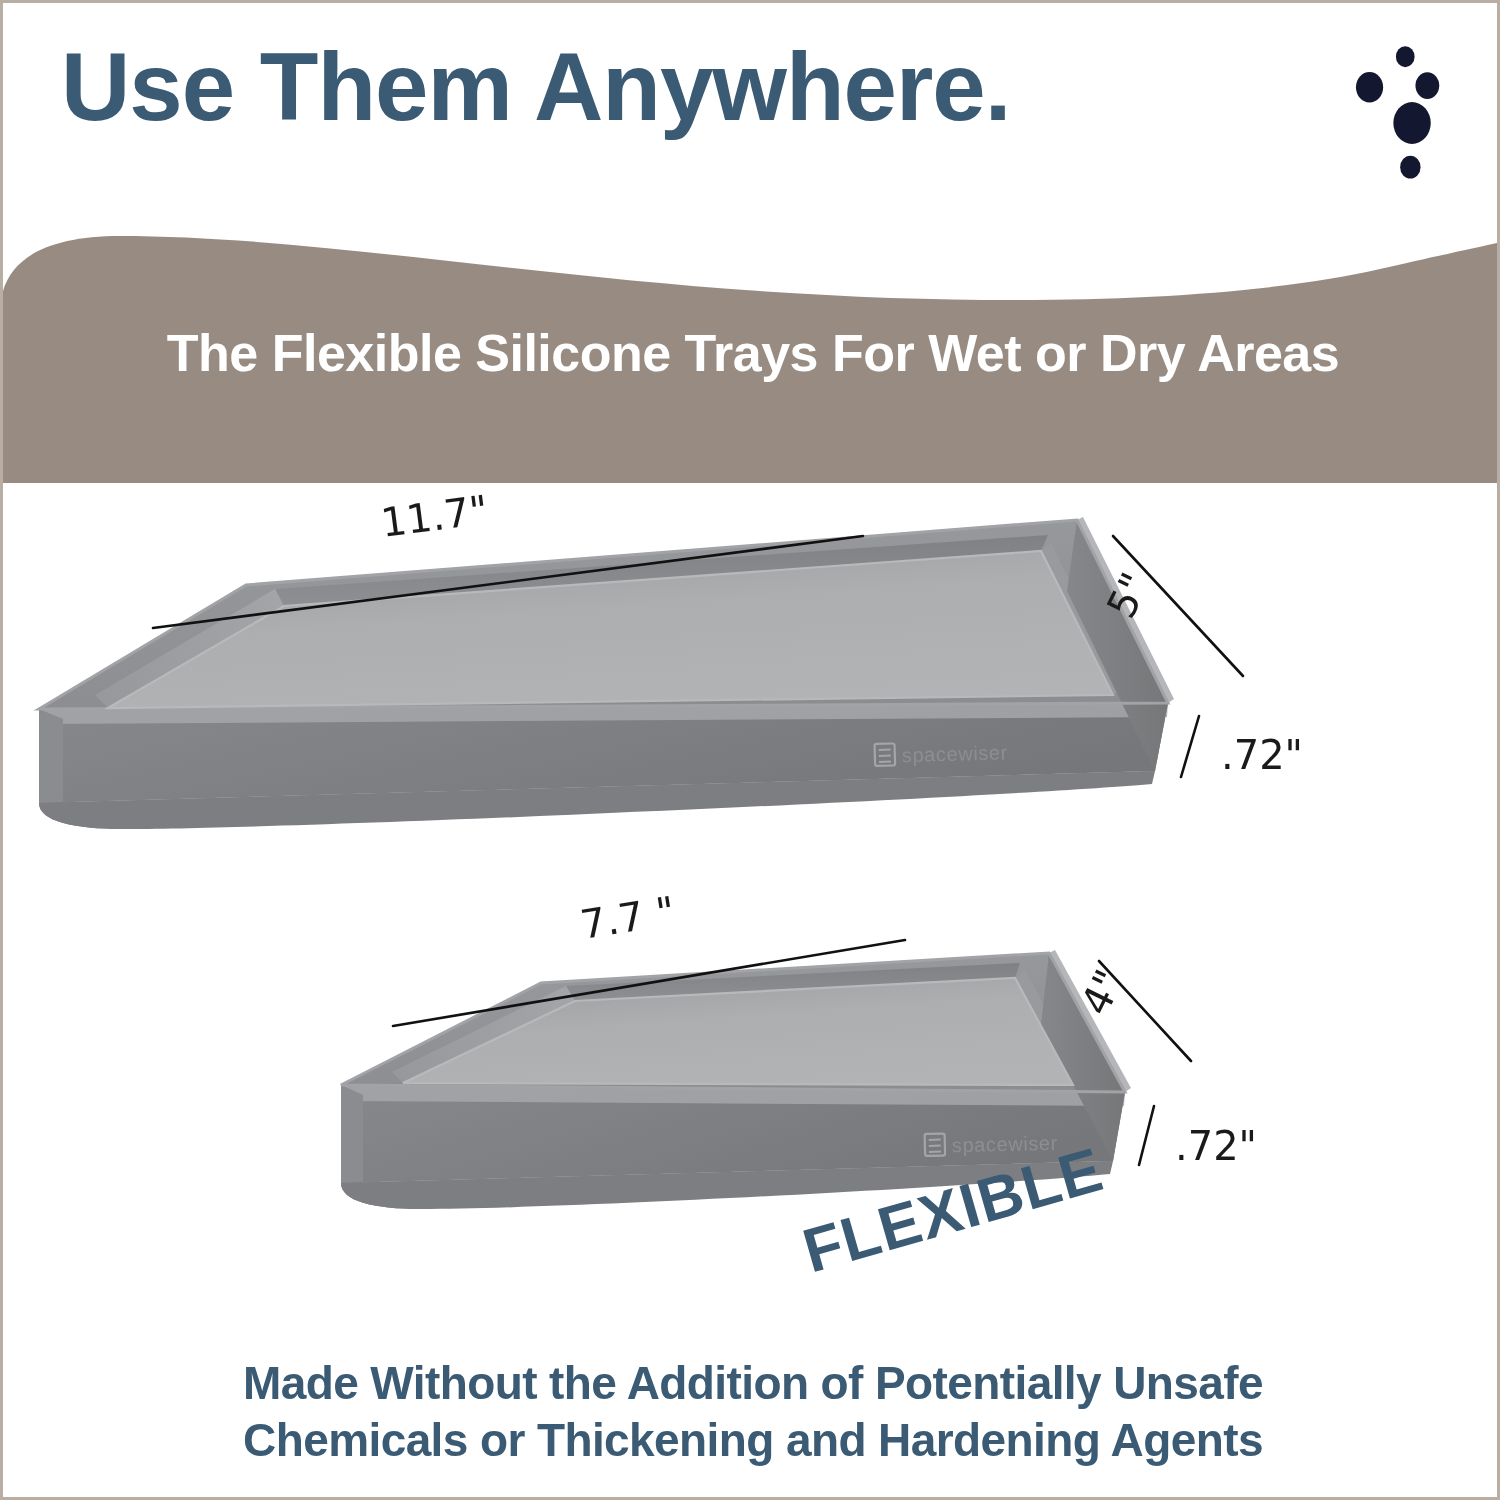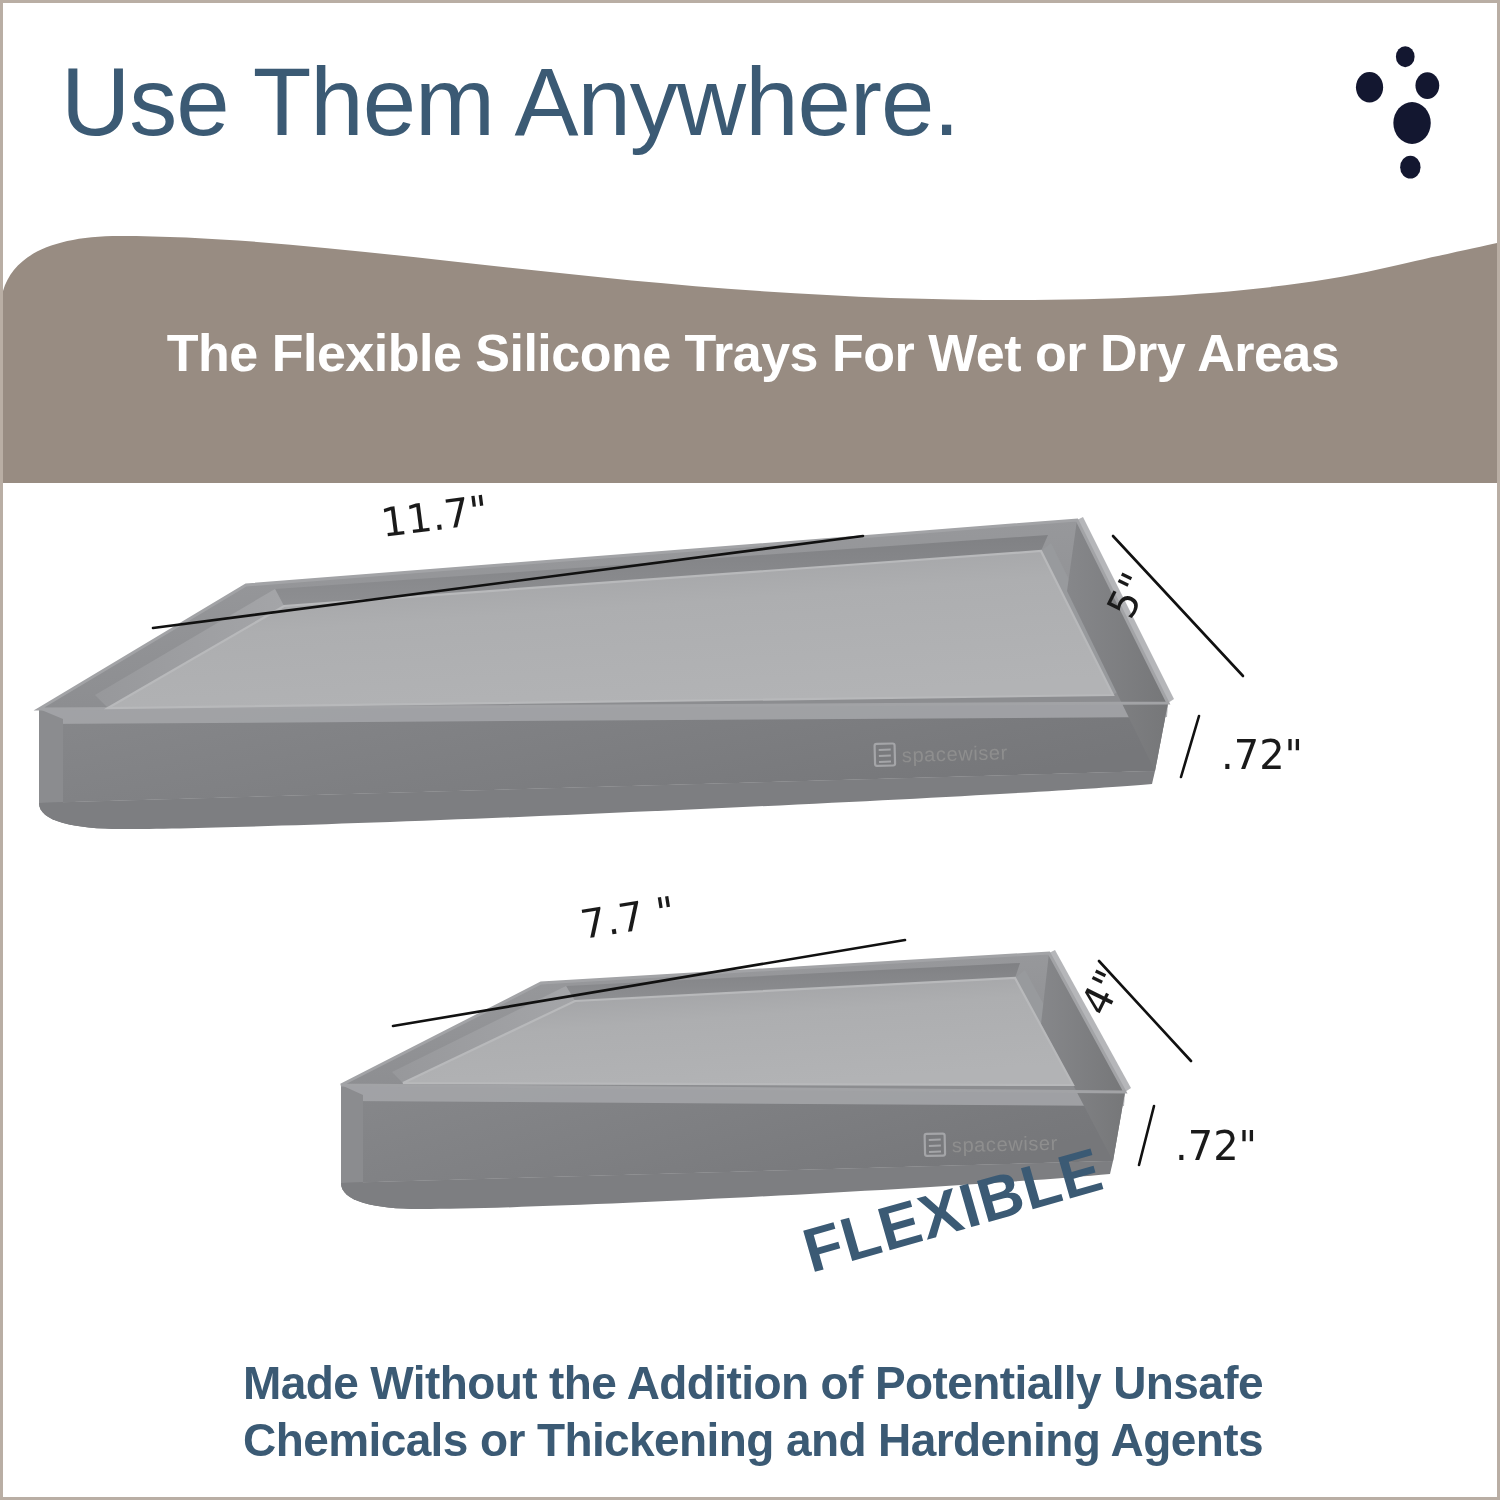--- a/index.html
+++ b/index.html
@@ -2,22 +2,22 @@
 <html><head>
 <meta charset="utf-8">
 <style>
   html,body{margin:0;padding:0;background:#fff;}
   body{width:1500px;height:1500px;overflow:hidden;
        font-family:"Liberation Sans", sans-serif;}
   #page{position:relative;width:1500px;height:1500px;background:#ffffff;
         box-sizing:border-box;border:3px solid #b9aea4;overflow:hidden;}
 
   
-  #headline{position:absolute;left:58px;top:51px;width:1180px;
-            font-size:96px;line-height:1.0;font-weight:400;
+  #headline{position:absolute;left:58px;top:36px;width:1180px;
+            font-size:96px;line-height:1.0;font-weight:700;
             letter-spacing:-1px;color:#3b5a74;white-space:nowrap;
             font-family:"Liberation Sans", sans-serif;
             font-stretch:condensed;}
 
   #dots{position:absolute;left:1330px;top:18px;width:170px;height:170px;}
 
   
   #banner{position:absolute;left:-3px;top:200px;width:1506px;height:280px;}
   #banner-text{position:absolute;left:0;top:320px;width:1500px;
                text-align:center;color:#ffffff;font-size:52px;

